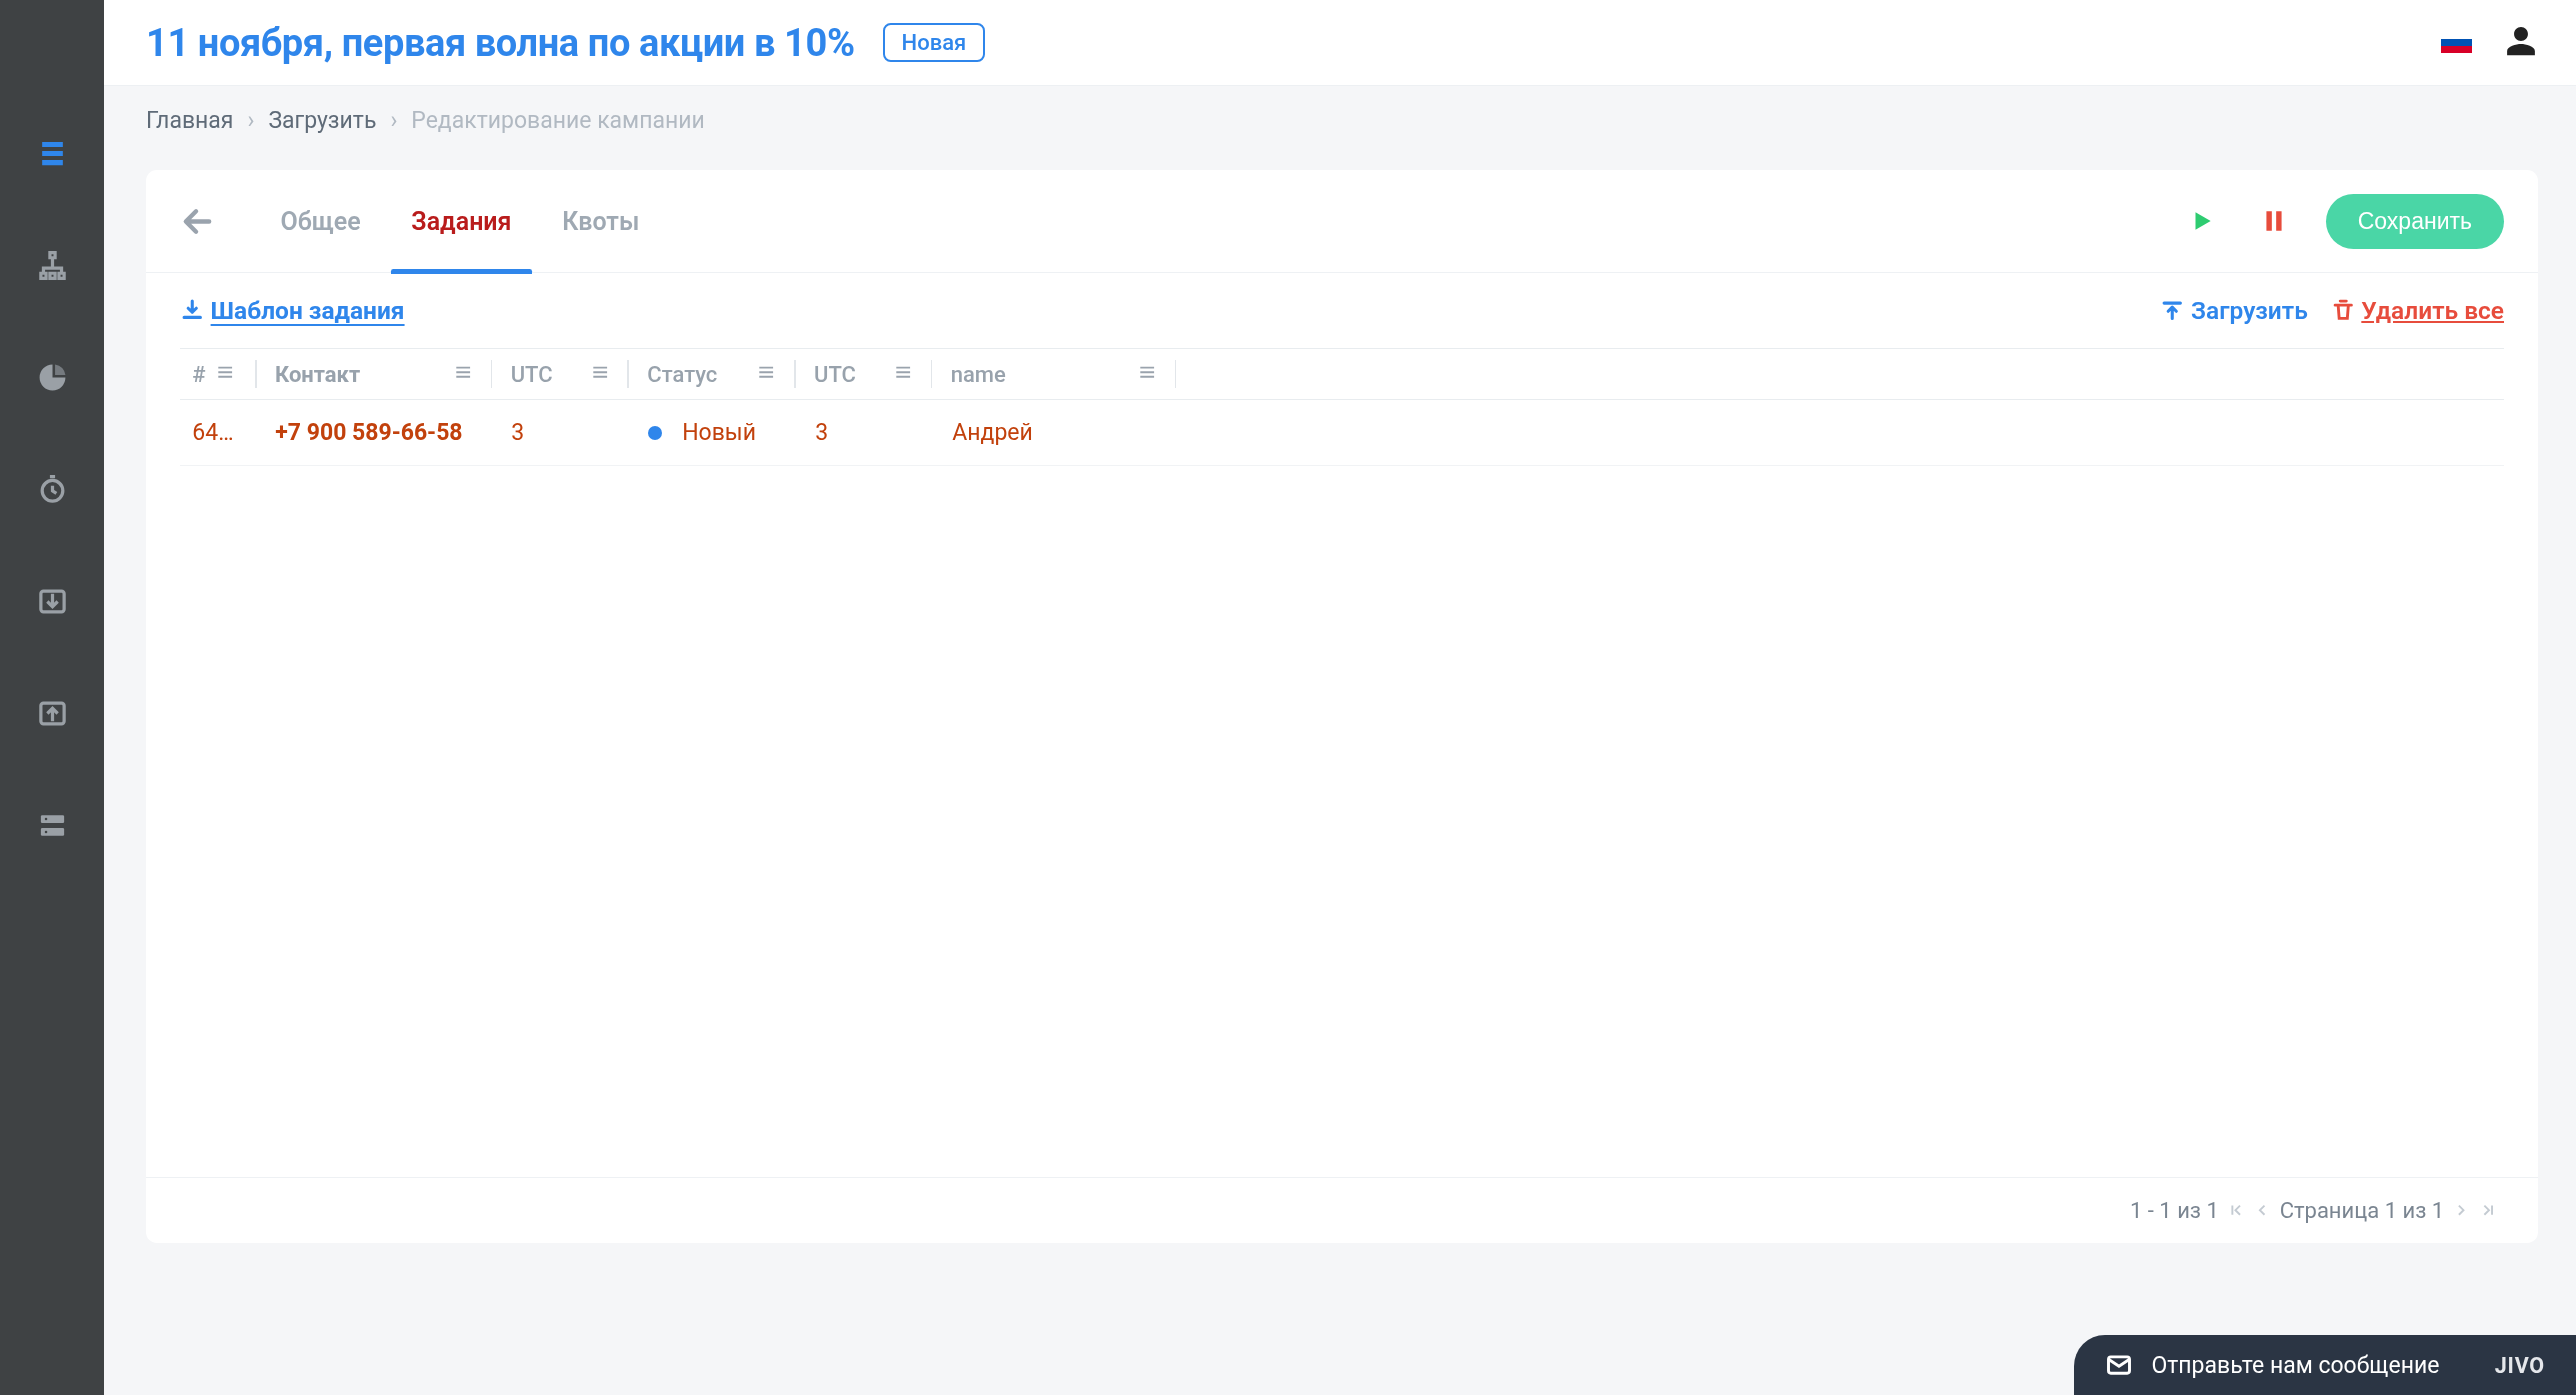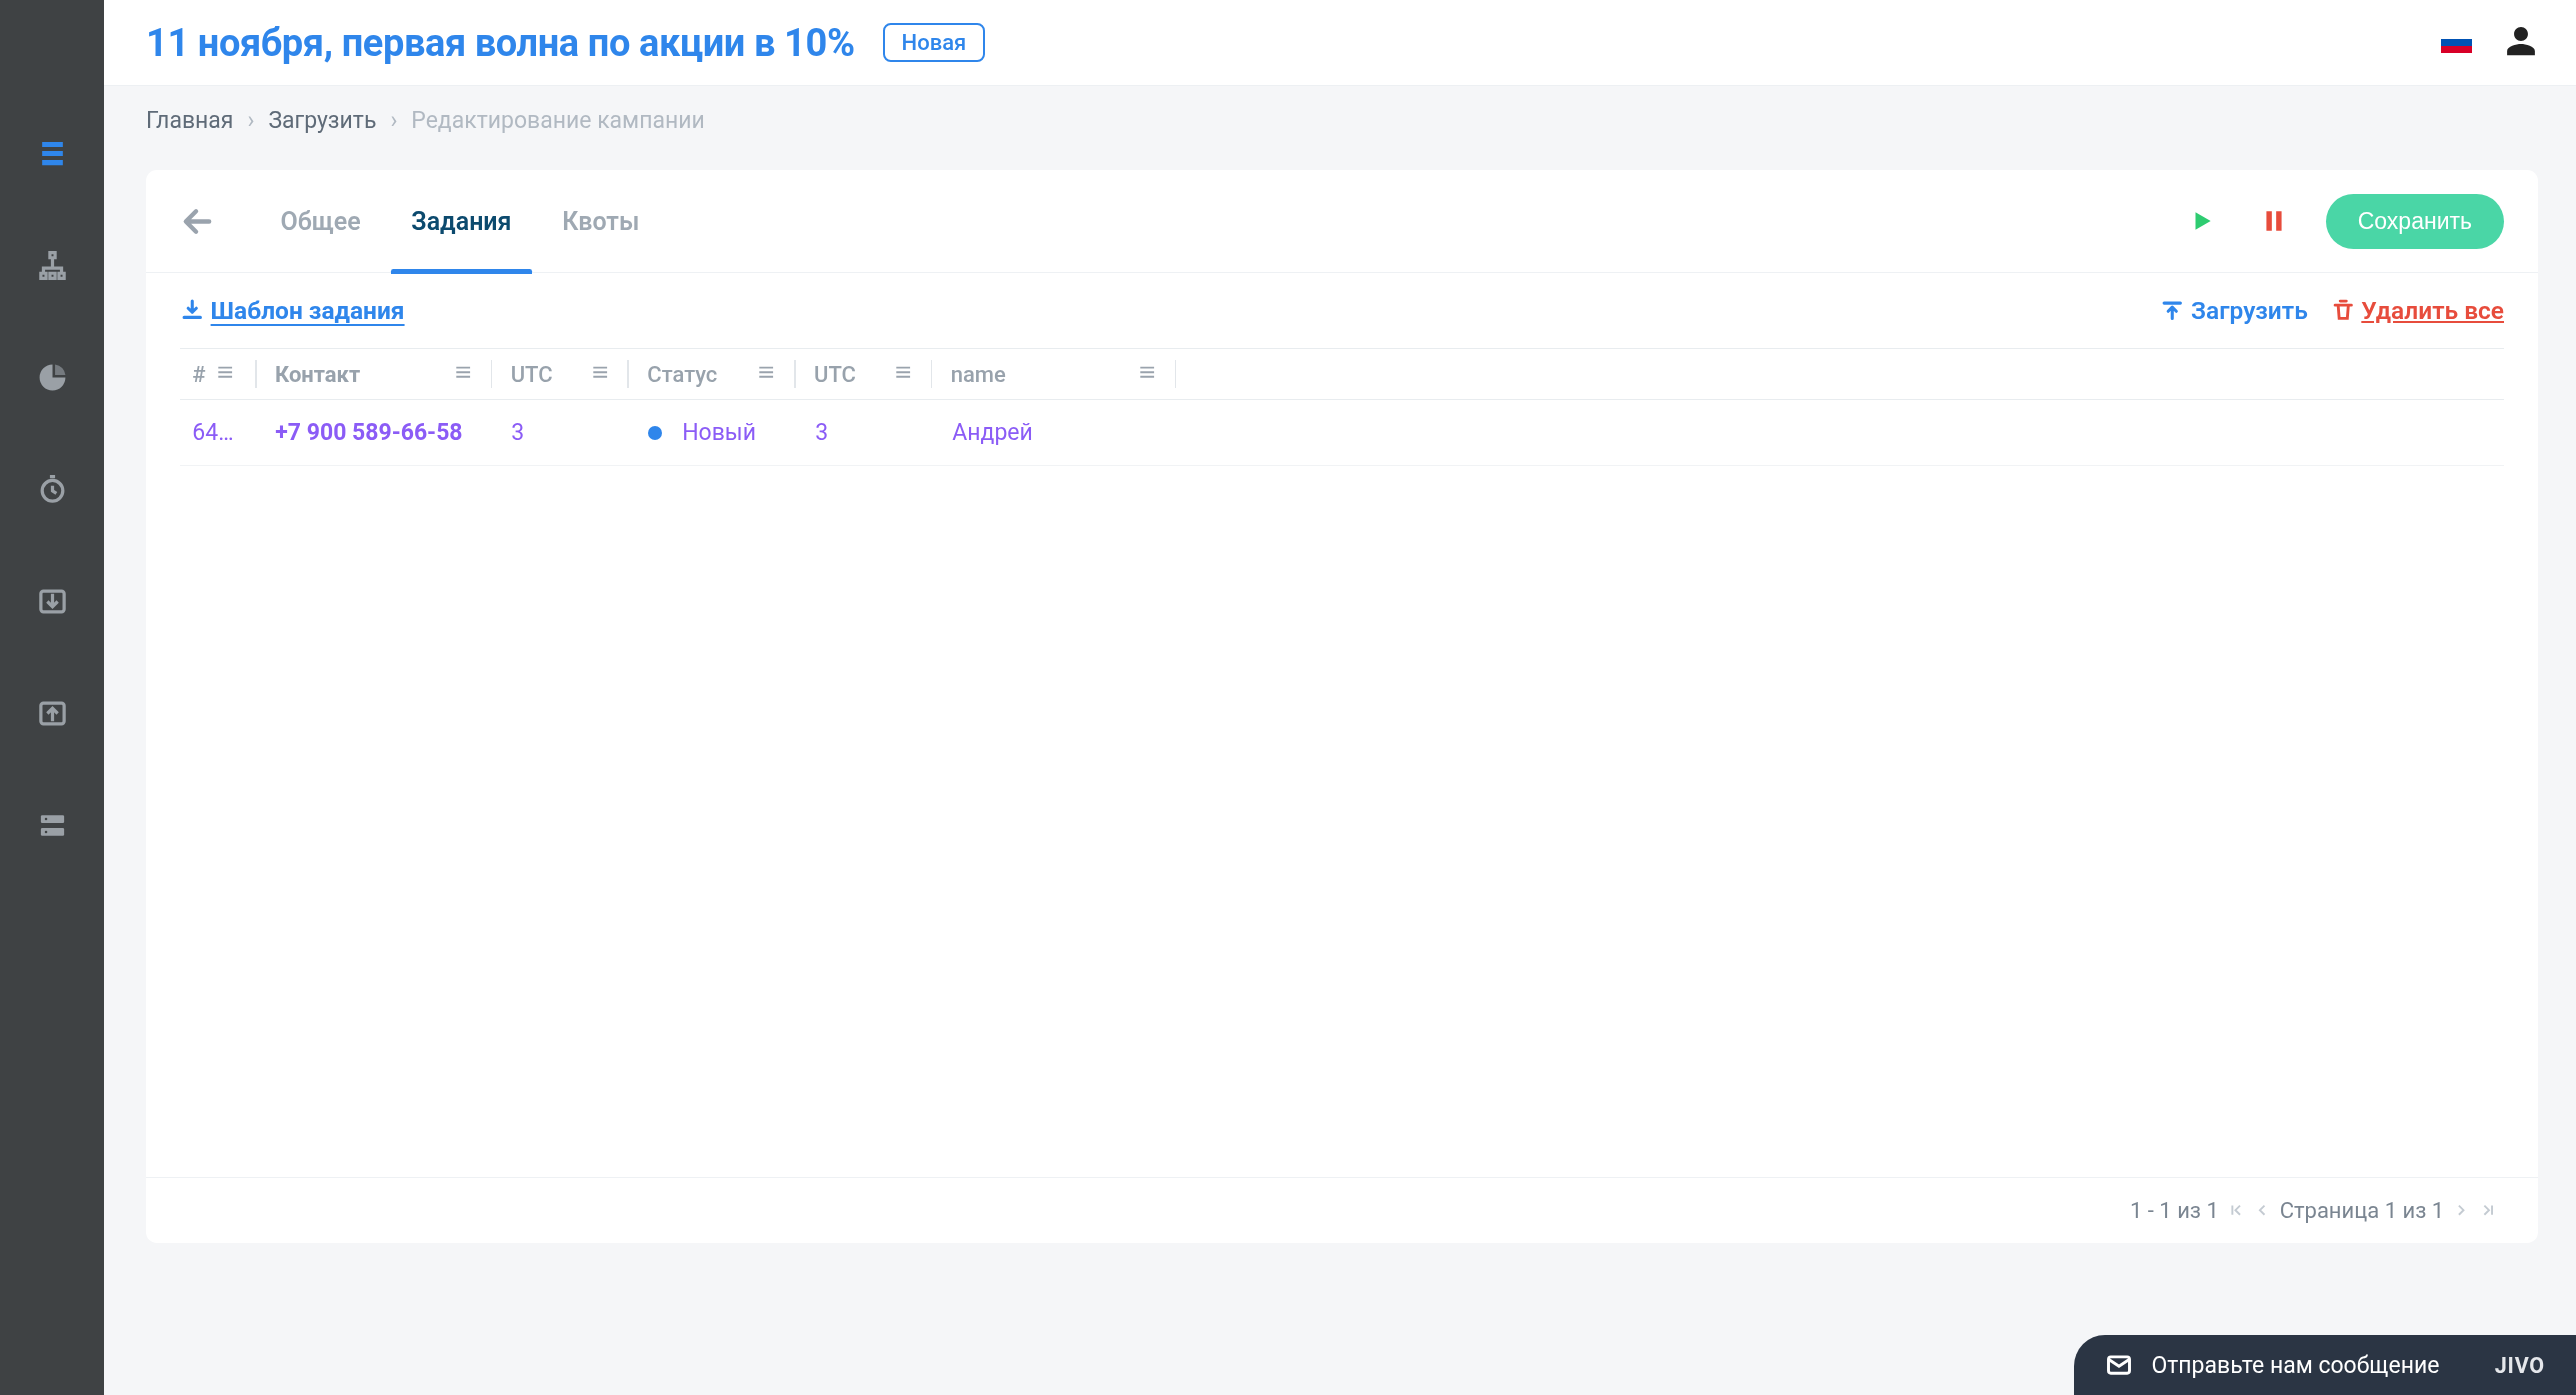--- a/index.html
+++ b/index.html
@@ -120,21 +120,21 @@
     color: #9fa9b3;
     padding: 0 21.5px;
     height: 100%;
     display: flex;
     align-items: center;
     cursor: pointer;
     position: relative;
     margin-right: 7.7px;
   }
   .tab.active {
-    color: #0c4a6e;
+    color: #b91c1c;
   }
   .tab.active::after {
     content: "";
     position: absolute;
     left: 1.5px; right: 1.5px; bottom: -1.5px;
     height: 4.6px;
     background: #2f86eb;
     border-radius: 2.3px 2.3px 0 0;
   }
   .tabs-right {
@@ -220,21 +220,21 @@
   .col-st   { width: 153px; }
   .col-utc2 { width: 123px; }
   .col-name { width: 230px; }
 
   .trow {
     display: flex;
     align-items: center;
     height: 66px;
     border-bottom: 1.5px solid #f1f3f5;
     font-size: 23px;
-    color: #8b5cf6;
+    color: #c2410c;
   }
   .status-dot {
     width: 14px; height: 14px; border-radius: 50%;
     margin-right: 9.2px;
     display: inline-block;
   }
 
   
   .pagination {
     height: 66px;

